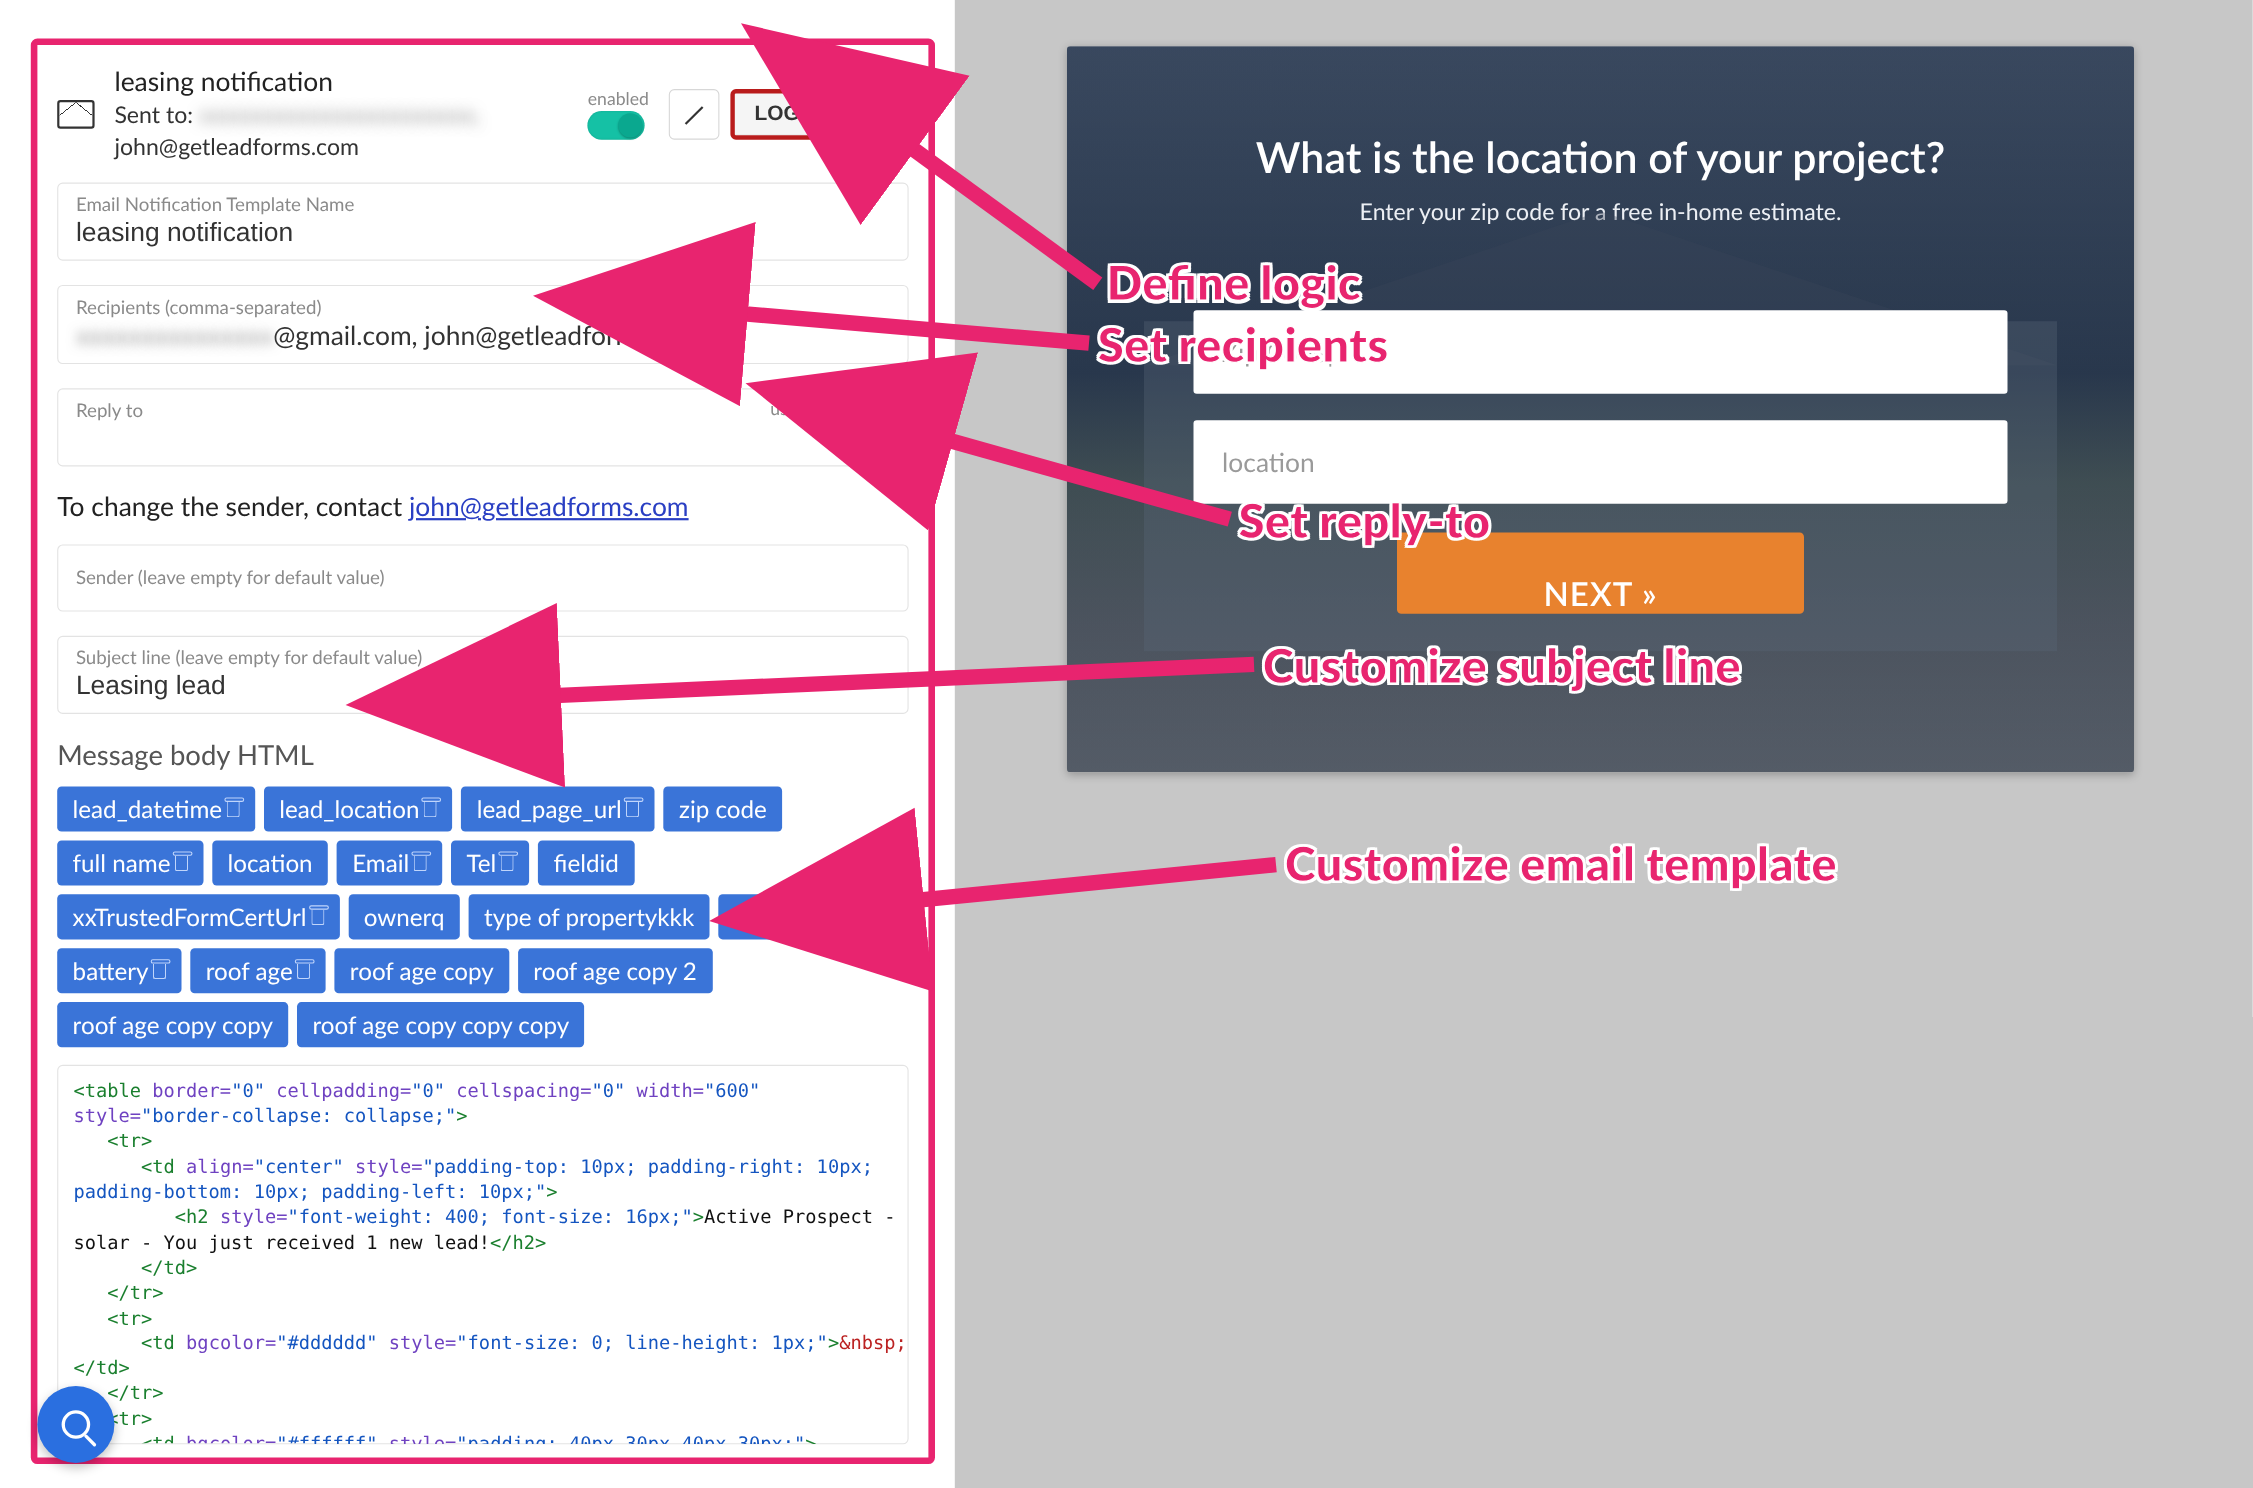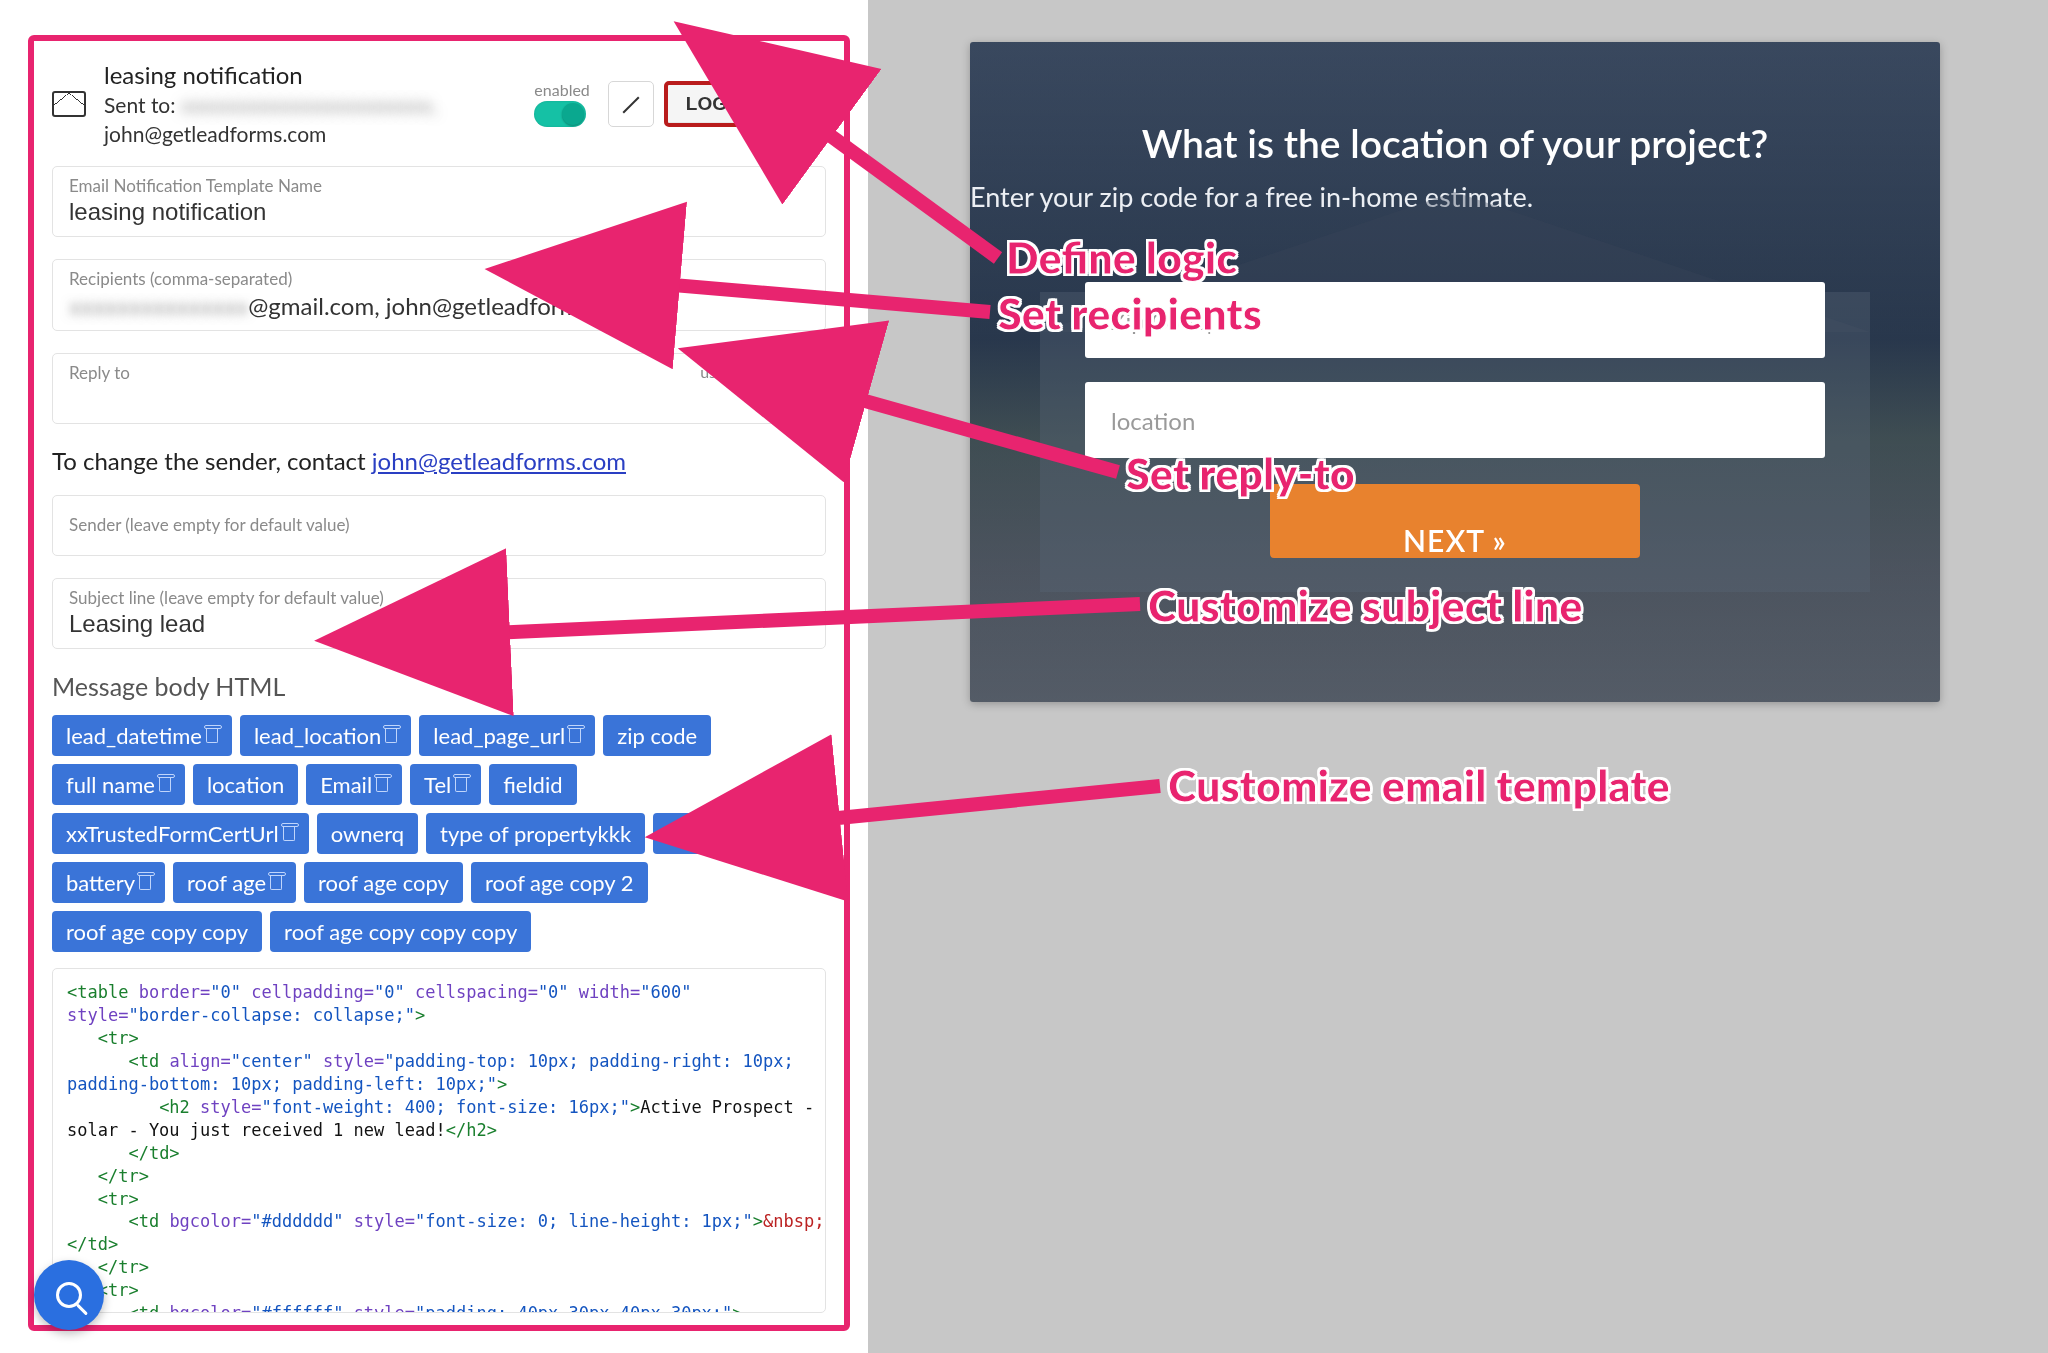--- a/index.html
+++ b/index.html
@@ -208,21 +208,21 @@
     position:absolute; left:70px; top:150px;
     border-left:415px solid transparent;
     border-right:415px solid transparent;
     border-bottom:140px solid #384558; opacity:.35;
   }
   .preview-title {
     color:#fff; text-align:center; font-size:39px; font-weight:600;
     margin-top: 78px;
   }
   .preview-sub {
-    color:#eceff4; font-size:27px;
+    color:#eceff4; text-align:center; font-size:21px;
     margin-top: 14px;
   }
   .pv-field {
     position:absolute; left:50%; transform:translateX(-50%);
     width: 740px; height: 76px;
     background:#fff; border-radius:3px;
     display:flex; align-items:center; padding:0 26px;
     color:#9a9a9a; font-size:24px;
   }
   .pv-next {

